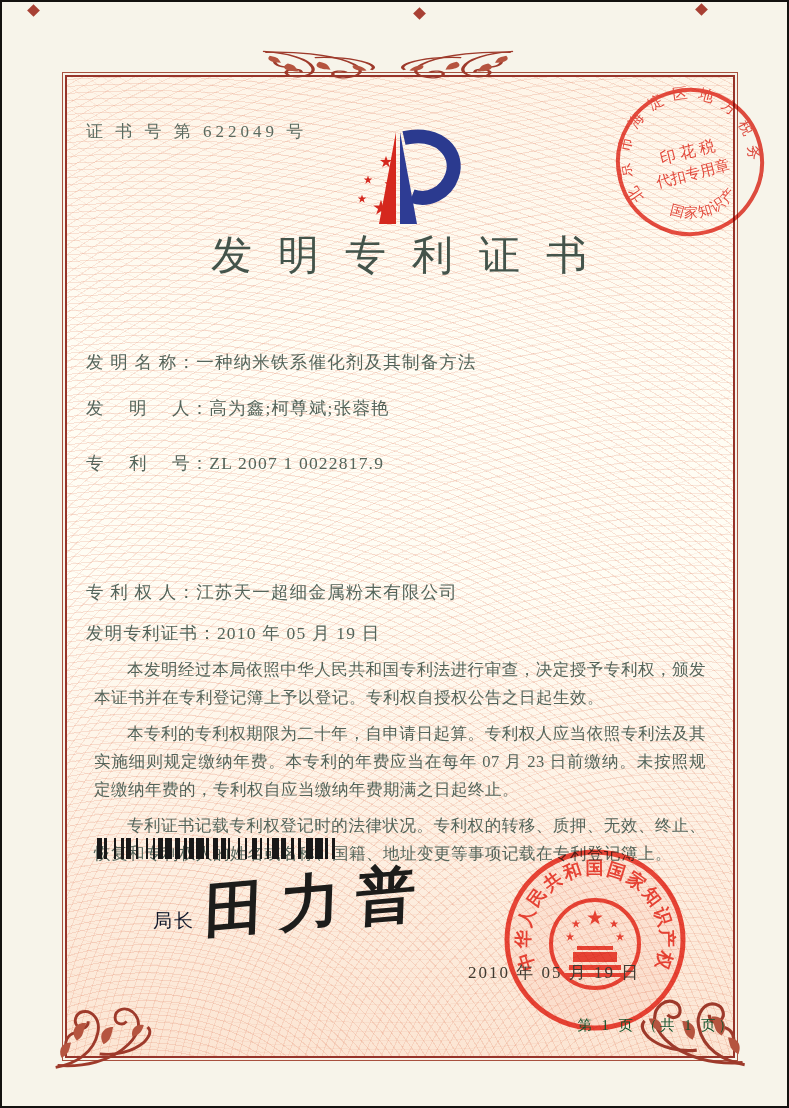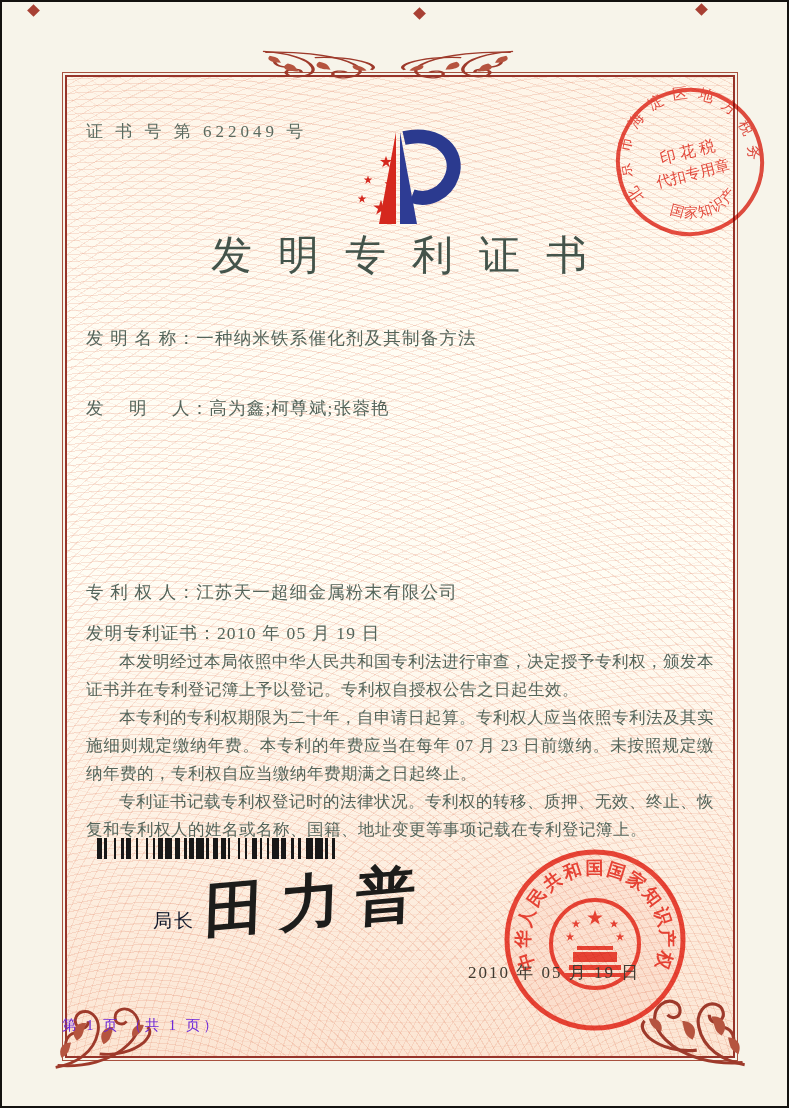--- a/index.html
+++ b/index.html
@@ -15,38 +15,38 @@
       repeating-radial-gradient(circle at 92% 112%, rgba(223,120,88,0.17) 0 1px, rgba(0,0,0,0) 1px 8px),
       repeating-radial-gradient(circle at 50% -45%, rgba(223,120,88,0.09) 0 1px, rgba(0,0,0,0) 1px 9px),
       linear-gradient(180deg, rgba(250,216,190,0.22) 0%, rgba(255,255,255,0) 28%, rgba(255,255,255,0) 52%, rgba(247,196,166,0.42) 100%);}
 
   .cert-no{position:absolute;left:84px;top:118px;font-size:17px;letter-spacing:4px;color:#5a6a5f;white-space:nowrap;}
 
   .logo{position:absolute;left:336px;top:124px;}
   .title{position:absolute;left:60px;top:226px;width:674px;text-align:center;font-size:41px;color:#44544b;letter-spacing:26px;text-indent:26px;white-space:nowrap;font-weight:500;}
 
   .field-row{position:absolute;left:84px;font-size:17.5px;color:#54645a;letter-spacing:1.2px;white-space:nowrap;}
-  .f0{top:324px}.f1{top:394px}.f2{top:449px}.f3{top:504px}.f4{top:578px}.f5{top:619px}
+  .f0{top:348px}.f1{top:394px}.f2{top:449px}.f3{top:504px}.f4{top:578px}.f5{top:619px}
   .field-label{display:inline;}
 
   .body-text{position:absolute;left:84px;top:646px;width:628px;font-size:16.5px;line-height:28px;color:#54645a;}
-  .body-text p{margin:0;text-indent:2em;text-align:justify;letter-spacing:0.5px;}
+  .body-text p{margin:8px;text-indent:2em;text-align:justify;letter-spacing:0.5px;}
 
   .barcode{position:absolute;left:95px;top:836px;width:238px;height:21px;display:flex;}
   .bc-bar{background:#181818;}
   .bc-gap{background:transparent;}
 
   .sig-title{position:absolute;left:151px;top:906px;font-size:19px;color:#0f172a;letter-spacing:2px;}
   .sig-name{position:absolute;left:202px;top:860px;font-size:60px;font-weight:700;color:#1d1d1b;letter-spacing:16px;transform:rotate(-5deg) skewX(-7deg);white-space:nowrap;}
 
   .tax-stamp{position:absolute;left:611px;top:83px;opacity:0.9;mix-blend-mode:multiply;transform:rotate(-14deg);}
   .main-seal{position:absolute;left:497px;top:842px;opacity:0.92;mix-blend-mode:multiply;}
   .seal-date{position:absolute;left:466px;top:959px;font-size:17px;color:#3e3a31;letter-spacing:2px;white-space:nowrap;z-index:5;}
 
-  .footer{position:absolute;left:60px;top:1014px;width:674px;text-align:left;font-size:14.5px;color:#6d28d9;letter-spacing:3px;}
+  .footer{position:absolute;left:60px;top:1014px;width:674px;text-align:right;font-size:14.5px;color:#14532d;letter-spacing:3px;}
 
   .flourish{position:absolute;}
   .fl-bl{left:46px;top:958px;}
   .fl-br{left:626px;top:946px;transform:scaleX(-1);}
   .fl-t1{left:252px;top:46px;transform:scaleY(-1);}
   .fl-t2{left:385px;top:46px;transform:scale(-1,-1);}
   .top-orn{position:absolute;width:9px;height:9px;background:#a84034;transform:rotate(45deg);}
   .to1{left:27px;top:4px}.to2{left:413px;top:7px}.to3{left:695px;top:3px}
 </style>
 </head>
@@ -123,20 +123,21 @@
       <textPath href="#taxBot" startOffset="6" textLength="105" lengthAdjust="spacing-and-glyphs">国家知识产权局</textPath>
     </text>
     <text x="77" y="72" text-anchor="middle" font-size="16" fill="#e23a2e">印 花 税</text>
     <text x="77" y="94" text-anchor="middle" font-size="15" fill="#e23a2e">代扣专用章</text>
   </svg>
 
   <div class="title">发明专利证书</div>
 
   <div class="field-row f0"><span class="field-label">发 明 名 称：</span><span>一种纳米铁系催化剂及其制备方法</span></div>
   <div class="field-row f1"><span class="field-label">发　 明　 人：</span><span>高为鑫;柯尊斌;张蓉艳</span></div>
+  <div class="field-row f2"><span class="field-label">专　 利　 号：</span><span>ZL 2007 1 0022817.9</span></div>
   <div class="field-row f4"><span class="field-label">专 利 权 人：</span><span>江苏天一超细金属粉末有限公司</span></div>
   <div class="field-row f5"><span class="field-label">发明专利证书：</span><span>2010 年 05 月 19 日</span></div>
 
   <div class="body-text">
     <p>本发明经过本局依照中华人民共和国专利法进行审查，决定授予专利权，颁发本证书并在专利登记簿上予以登记。专利权自授权公告之日起生效。</p>
     <p>本专利的专利权期限为二十年，自申请日起算。专利权人应当依照专利法及其实施细则规定缴纳年费。本专利的年费应当在每年 07 月 23 日前缴纳。未按照规定缴纳年费的，专利权自应当缴纳年费期满之日起终止。</p>
     <p>专利证书记载专利权登记时的法律状况。专利权的转移、质押、无效、终止、恢复和专利权人的姓名或名称、国籍、地址变更等事项记载在专利登记簿上。</p>
   </div>
 
   <div class="barcode">

